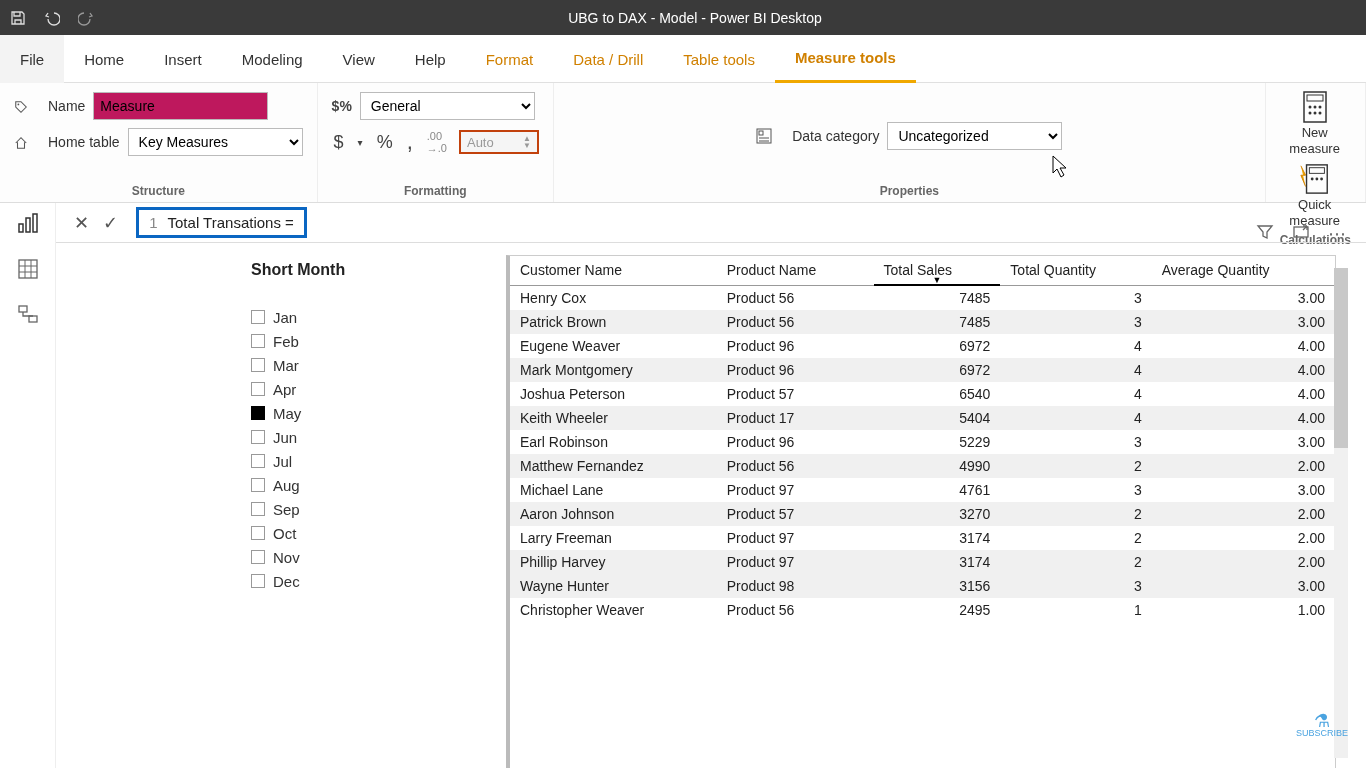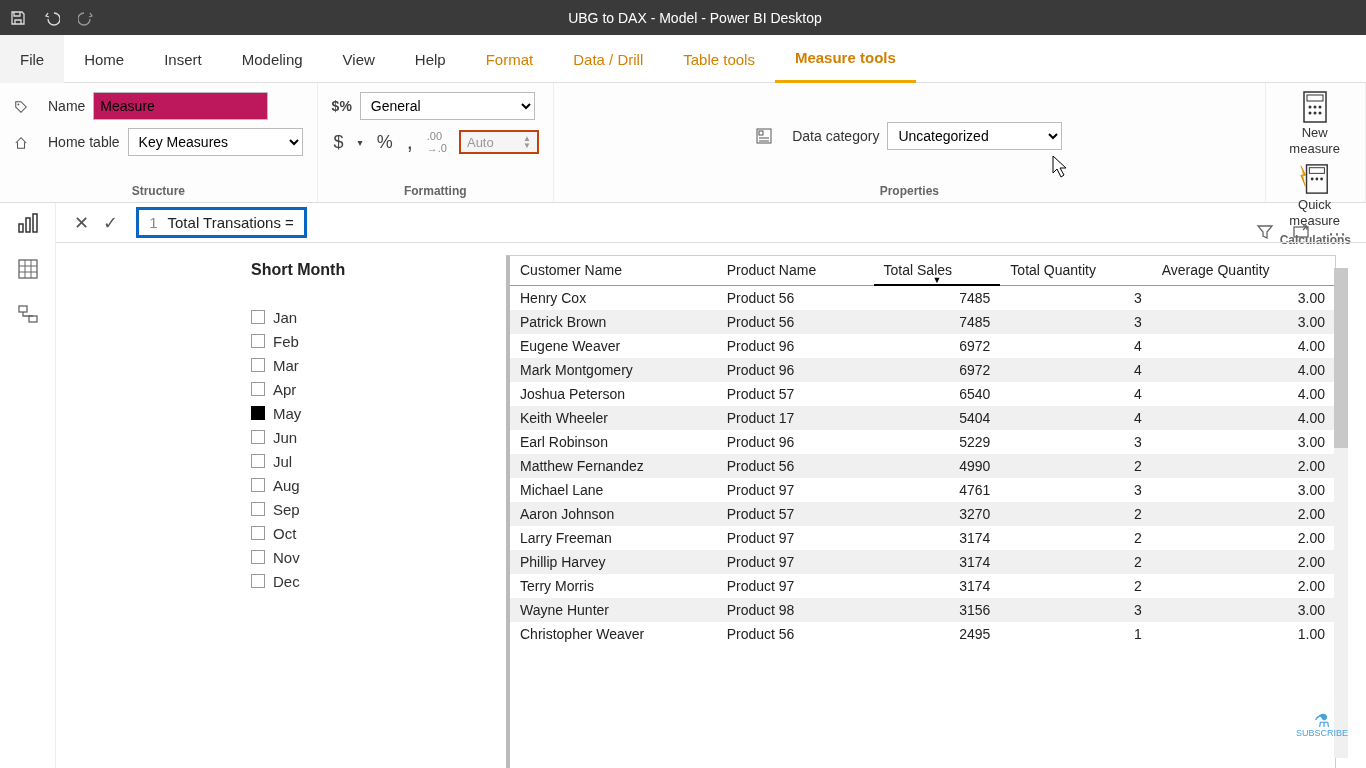--- a/index.html
+++ b/index.html
@@ -400,27 +400,20 @@
               <td class="num">2</td>
               <td class="num">2.00</td>
             </tr>
             <tr class="even">
               <td>Phillip Harvey</td>
               <td>Product 97</td>
               <td class="num">3174</td>
               <td class="num">2</td>
               <td class="num">2.00</td>
             </tr>
-            <tr class="odd">
-              <td>Terry Morris</td>
-              <td>Product 97</td>
-              <td class="num">3174</td>
-              <td class="num">2</td>
-              <td class="num">2.00</td>
-            </tr>
             <tr class="even">
               <td>Wayne Hunter</td>
               <td>Product 98</td>
               <td class="num">3156</td>
               <td class="num">3</td>
               <td class="num">3.00</td>
             </tr>
             <tr class="odd">
               <td>Christopher Weaver</td>
               <td>Product 56</td>

